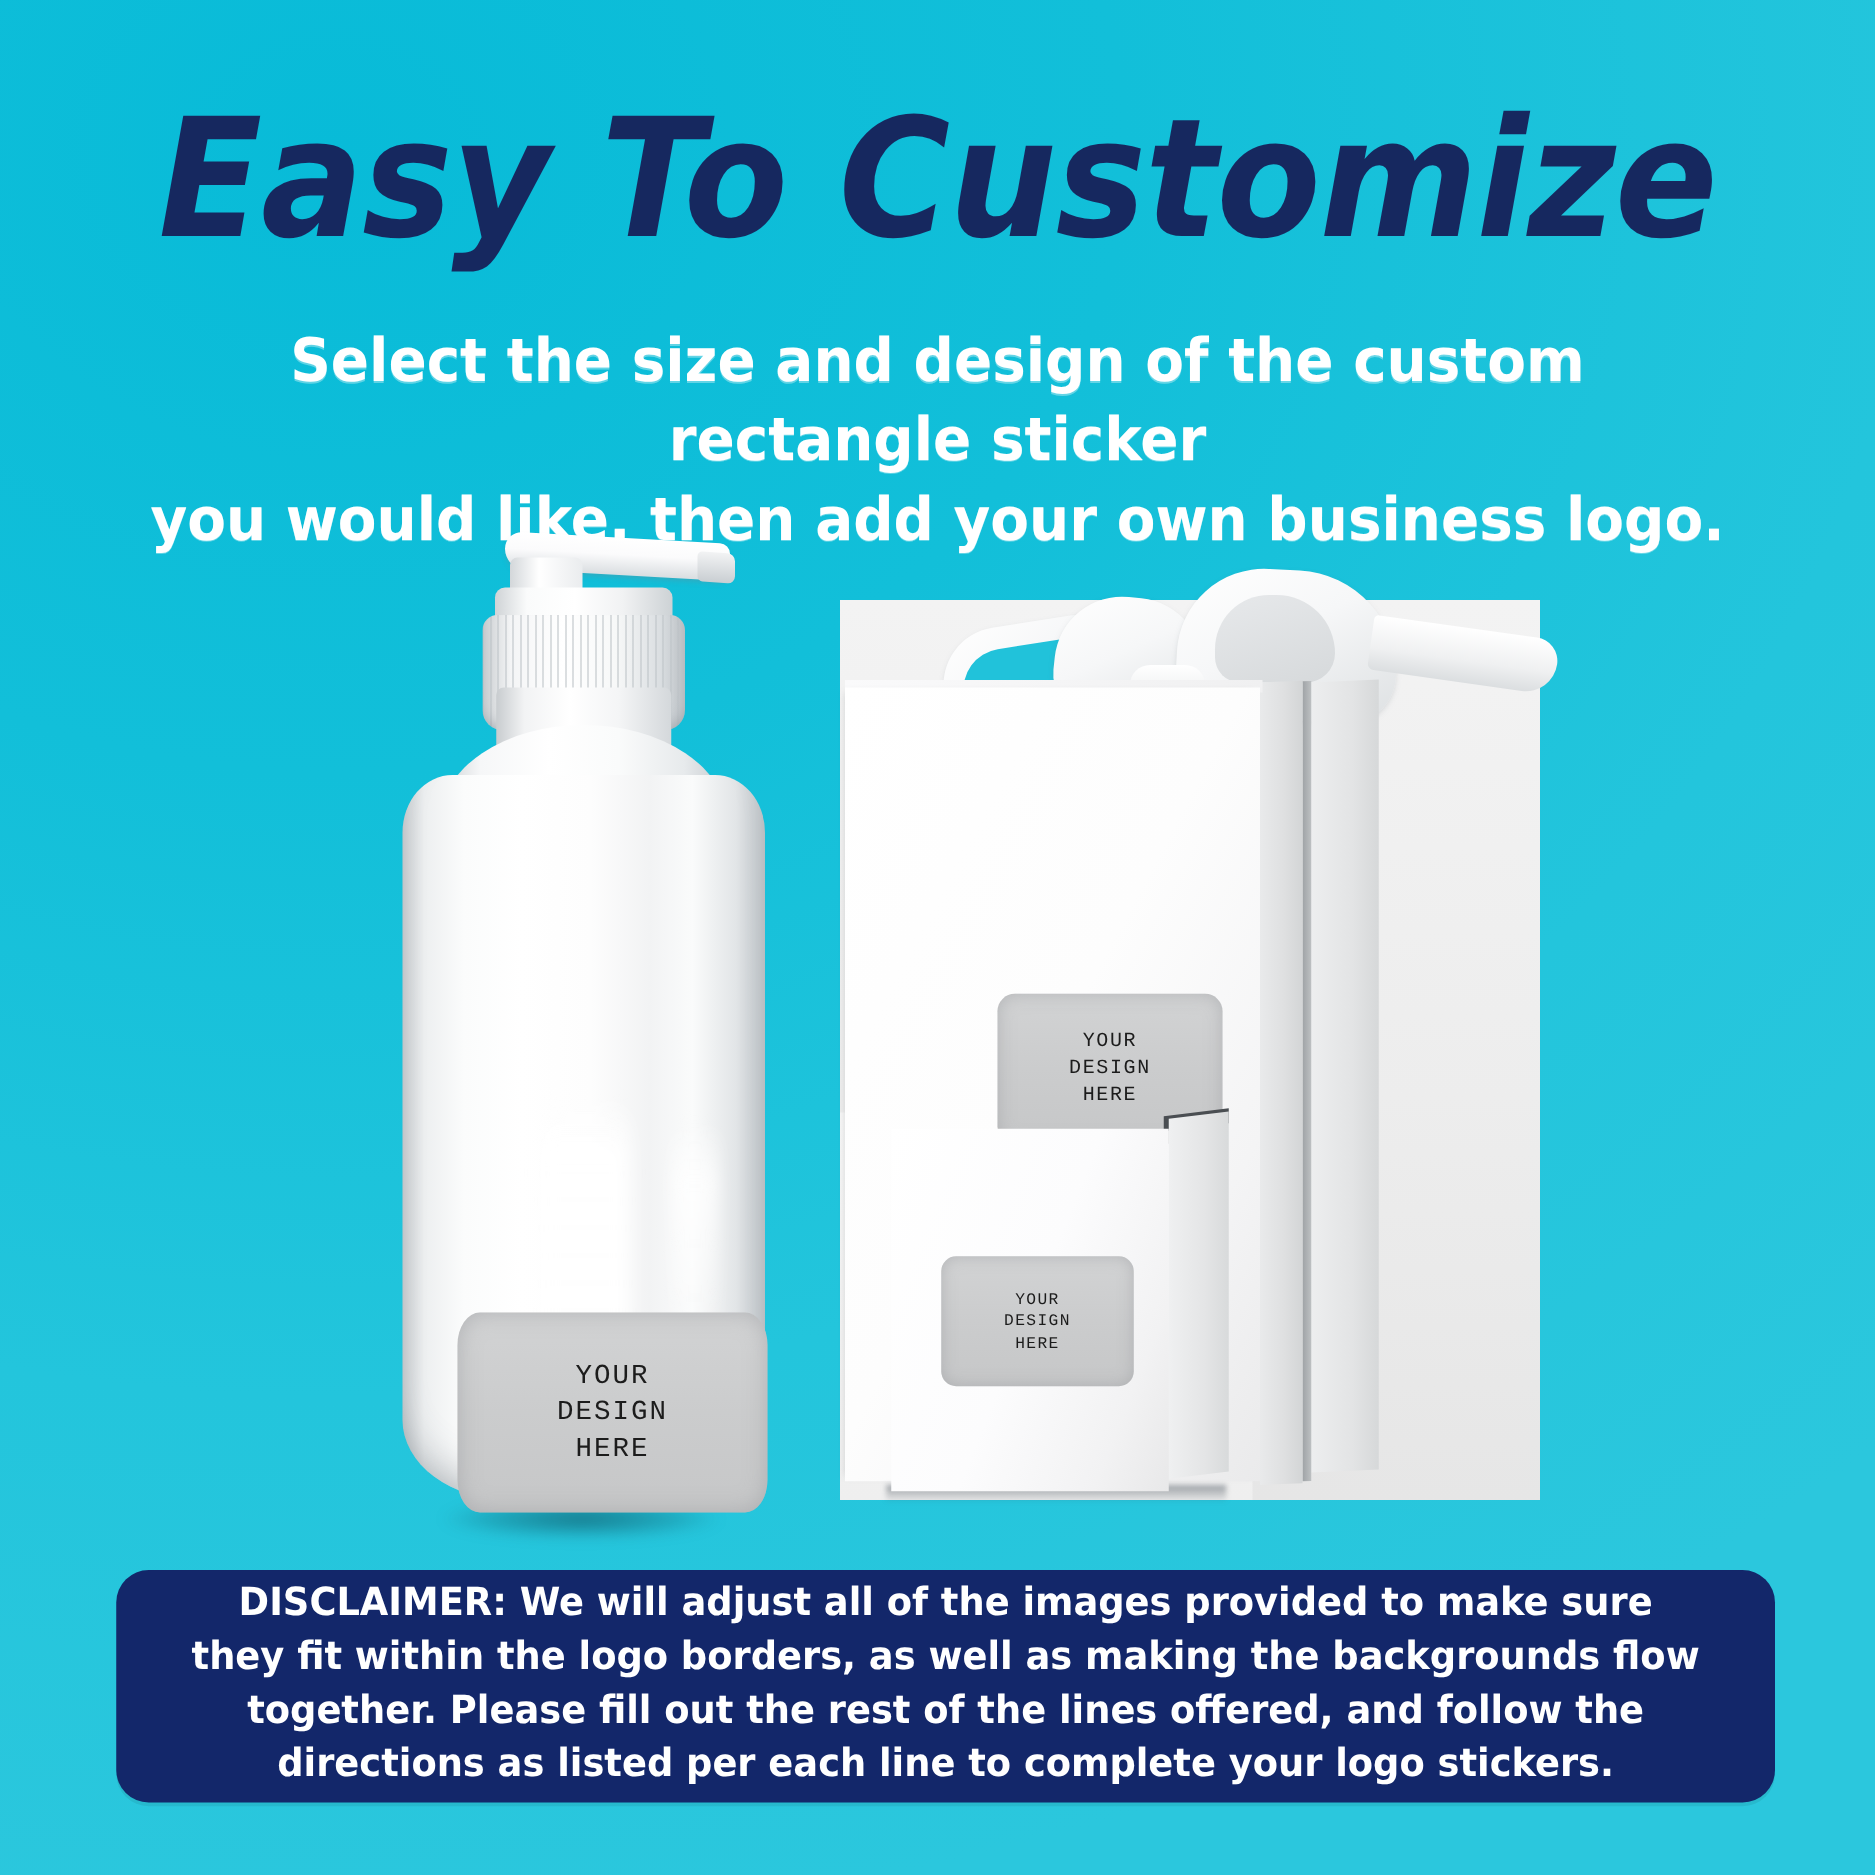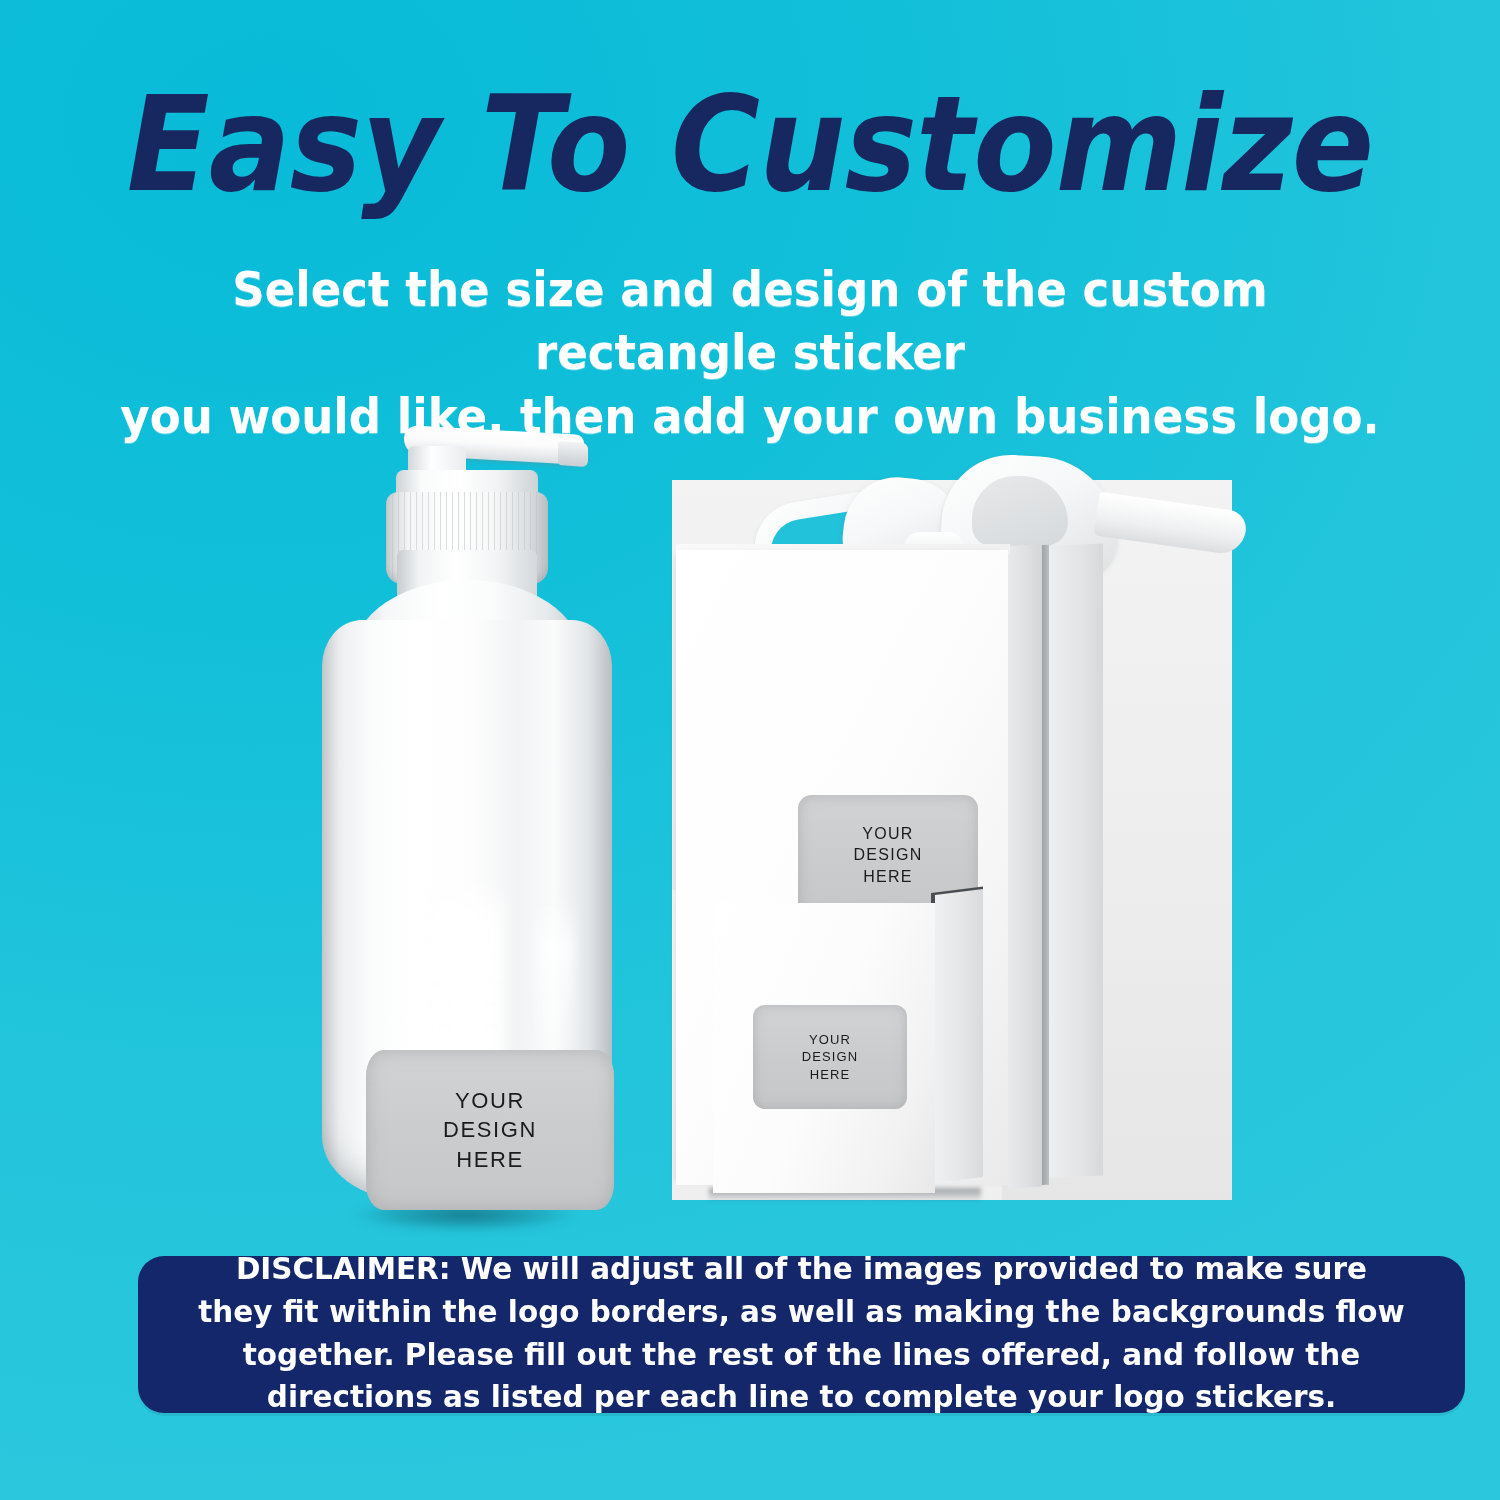--- a/index.html
+++ b/index.html
@@ -140,21 +140,21 @@
     transform:skewY(4deg);
   }
 
   
   .sticker{
     position:absolute;
     background:linear-gradient(180deg,#D2D3D4 0%,#CBCCCD 50%,#C6C7C8 100%);
     display:flex; flex-direction:column;
     align-items:center; justify-content:center;
     color:#1C1C1C;
-    font-family:Liberation Sans, sans-serif;
+    font-family:Liberation Mono, monospace;
     font-weight:400;
     letter-spacing:1.6px;
     line-height:1.34;
     text-align:center;
   }
   .sticker-bottle{
     left:44px; top:430px; width:248px; height:160px;
     border-radius:18px / 26px;
     font-size:22px;
     box-shadow:inset 0 0 18px rgba(150,152,155,.55);
@@ -248,27 +248,26 @@
   .sticker-small{
     position:absolute; left:40px; top:102px; width:154px; height:104px;
     border-radius:12px;
     font-size:13px; letter-spacing:1.1px;
     box-shadow:inset 0 0 12px rgba(150,152,155,.5);
   }
 
   
   .disclaimer{
     position:absolute; left:93px; top:1256px;
-    width:1327px; height:157px;
+    width:1327px; height:186px;
     background:#13276A;
     border-radius:26px;
     display:flex; align-items:center; justify-content:center;
     padding:6px 28px 10px 28px;
     box-shadow:0 3px 0 rgba(0,0,0,.07);
-    margin-left:45px;
   }
   .disclaimer p{
     font-family:"DejaVu Sans", sans-serif;
     font-weight:700;
     font-size:31px;
     line-height:1.38;
     color:#FFFFFF;
     text-align:center;
     transform:scaleX(0.95);
   }

